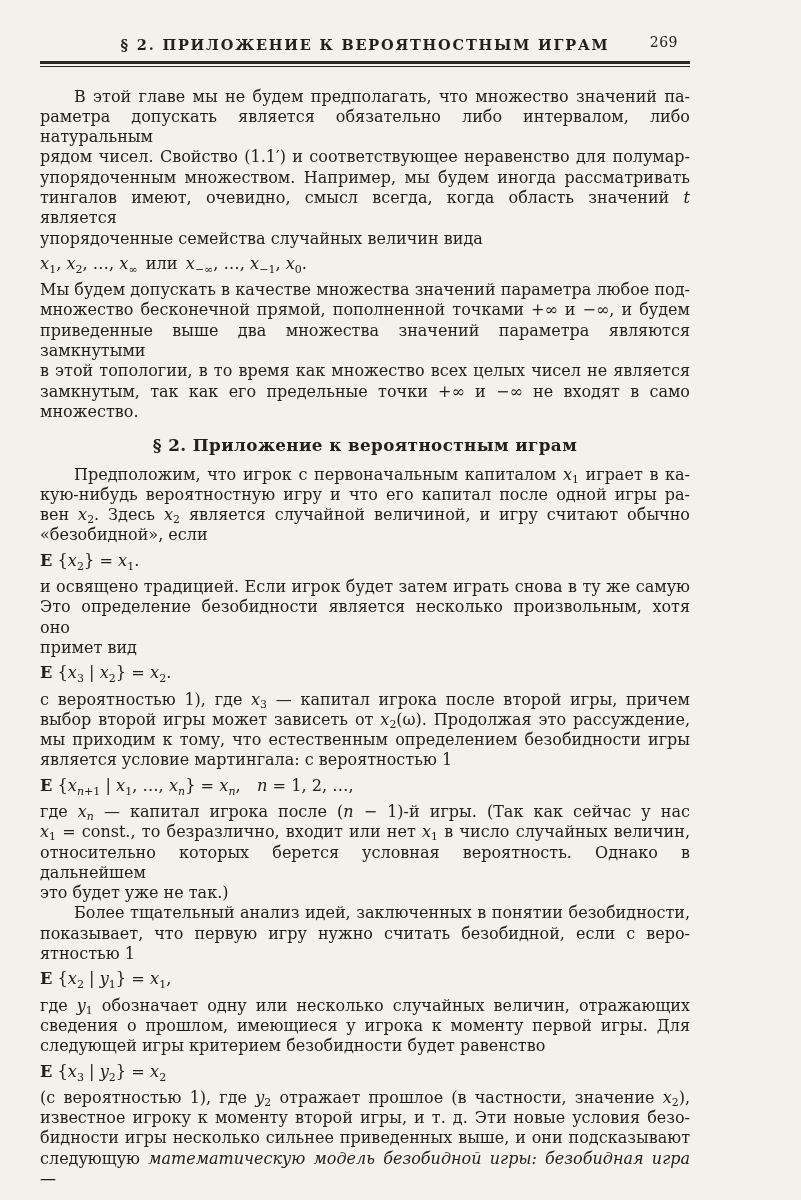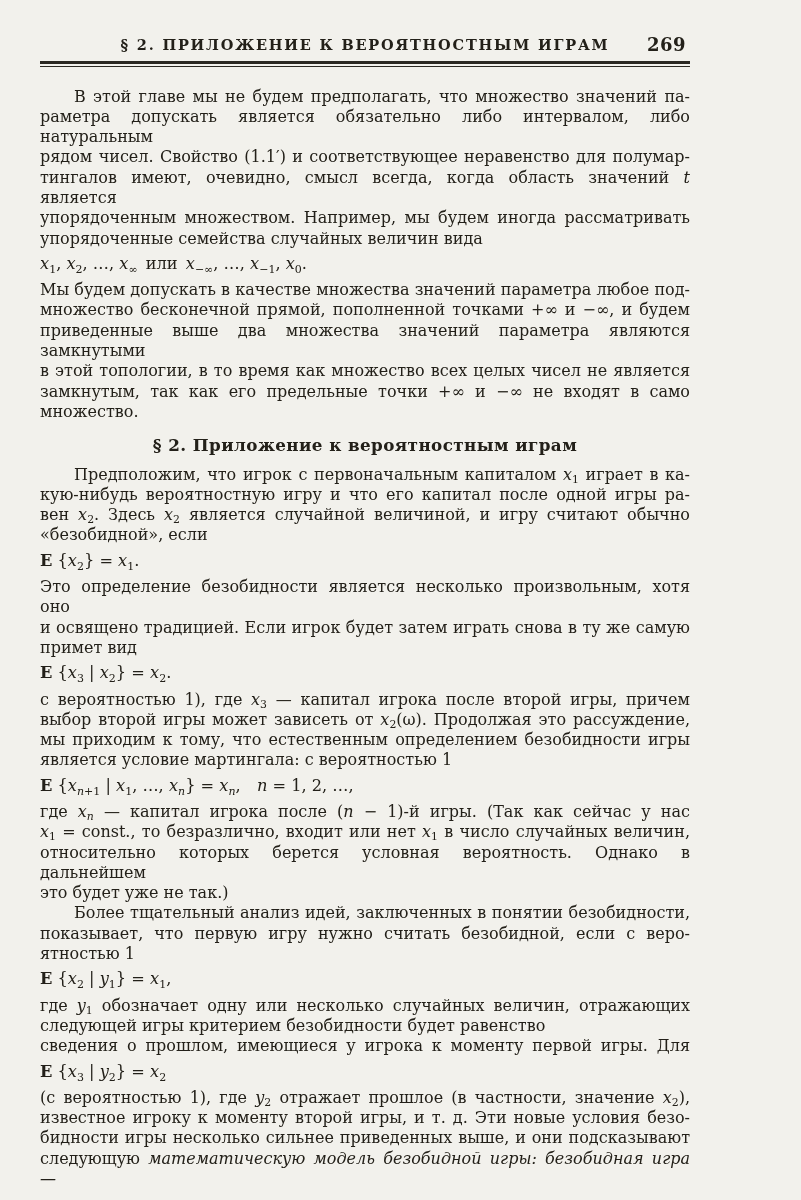--- a/index.html
+++ b/index.html
@@ -11,22 +11,22 @@
     -webkit-font-smoothing:antialiased;
   }
   #page{position:relative;width:801px;height:1200px;overflow:hidden;}
   .column{position:absolute;left:40px;top:36px;width:650px;}
   .running-head{position:relative;height:20px;}
   .running-title{
     text-align:center;font-weight:bold;font-size:14.5px;
     letter-spacing:1.8px;white-space:nowrap;
   }
   .page-number{
-    position:absolute;right:4px;top:-2px;
-    font-size:18px;letter-spacing:0.5px;font-weight:bold;
+    position:absolute;right:12px;top:-2px;
+    font-size:14px;letter-spacing:0.5px;font-weight:normal;
   }
   .rule-thick{height:2.5px;background:#2b2822;margin-top:5px;}
   .rule-thin{height:1px;background:#2b2822;margin-top:2px;}
   .body-text{margin-top:20px;font-size:16px;line-height:20.3px;}
   .para{margin:0;}
   .para.indent .line:first-child{text-indent:34px;}
   .line{
     text-align:justify;
     text-align-last:justify;
     white-space:normal;
@@ -54,44 +54,44 @@
       <div class="running-title">§ 2. ПРИЛОЖЕНИЕ К ВЕРОЯТНОСТНЫМ ИГРАМ</div>
       <div class="page-number">269</div>
     </div>
     <div class="rule-thick"></div>
     <div class="rule-thin"></div>
     <div class="body-text" id="content">
         <div class="para indent">
           <div class="line">В этой главе мы не будем предполагать, что множество значений па-</div>
           <div class="line">раметра допускать является обязательно либо интервалом, либо натуральным</div>
           <div class="line">рядом чисел. Свойство (1.1′) и соответствующее неравенство для полумар-</div>
+          <div class="line">упорядоченным множеством. Например, мы будем иногда рассматривать</div>
           <div class="line">тингалов имеют, очевидно, смысл всегда, когда область значений <i>t</i> является</div>
-          <div class="line">упорядоченным множеством. Например, мы будем иногда рассматривать</div>
           <div class="line end">упорядоченные семейства случайных величин вида</div>
         </div>
         <div class="formula"><i>x</i><sub>1</sub>, <i>x</i><sub>2</sub>, …, <i>x</i><sub>∞</sub> или <i>x</i><sub>−∞</sub>, …, <i>x</i><sub>−1</sub>, <i>x</i><sub>0</sub>.</div>
         <div class="para">
           <div class="line">Мы будем допускать в качестве множества значений параметра любое под-</div>
           <div class="line">множество бесконечной прямой, пополненной точками +∞ и −∞, и будем</div>
           <div class="line">приведенные выше два множества значений параметра являются замкнутыми</div>
           <div class="line">в этой топологии, в то время как множество всех целых чисел не является</div>
           <div class="line">замкнутым, так как его предельные точки +∞ и −∞ не входят в само</div>
           <div class="line end">множество.</div>
         </div>
         <div class="sec-heading">§ 2. Приложение к вероятностным играм</div>
         <div class="para indent">
           <div class="line">Предположим, что игрок с первоначальным капиталом <i>x</i><sub>1</sub> играет в ка-</div>
           <div class="line">кую-нибудь вероятностную игру и что его капитал после одной игры ра-</div>
           <div class="line">вен <i>x</i><sub>2</sub>. Здесь <i>x</i><sub>2</sub> является случайной величиной, и игру считают обычно</div>
           <div class="line end">«безобидной», если</div>
         </div>
         <div class="formula"><b>E</b> {<i>x</i><sub>2</sub>} = <i>x</i><sub>1</sub>.</div>
         <div class="para">
+          <div class="line">и освящено традицией. Если игрок будет затем играть снова в ту же самую</div>
           <div class="line">Это определение безобидности является несколько произвольным, хотя оно</div>
-          <div class="line">и освящено традицией. Если игрок будет затем играть снова в ту же самую</div>
           <div class="line end">примет вид</div>
         </div>
         <div class="formula"><b>E</b> {<i>x</i><sub>3</sub> | <i>x</i><sub>2</sub>} = <i>x</i><sub>2</sub>.</div>
         <div class="para">
           <div class="line">с вероятностью 1), где <i>x</i><sub>3</sub> — капитал игрока после второй игры, причем</div>
           <div class="line">выбор второй игры может зависеть от <i>x</i><sub>2</sub>(ω). Продолжая это рассуждение,</div>
           <div class="line">мы приходим к тому, что естественным определением безобидности игры</div>
           <div class="line end">является условие мартингала: с вероятностью 1</div>
         </div>
         <div class="formula"><b>E</b> {<i>x</i><sub><i>n</i>+1</sub> | <i>x</i><sub>1</sub>, …, <i>x</i><sub><i>n</i></sub>} = <i>x</i><sub><i>n</i></sub>, <i>n</i> = 1, 2, …,</div>
@@ -102,22 +102,22 @@
           <div class="line end">это будет уже не так.)</div>
         </div>
         <div class="para indent">
           <div class="line">Более тщательный анализ идей, заключенных в понятии безобидности,</div>
           <div class="line">показывает, что первую игру нужно считать безобидной, если с веро-</div>
           <div class="line end">ятностью 1</div>
         </div>
         <div class="formula"><b>E</b> {<i>x</i><sub>2</sub> | <i>y</i><sub>1</sub>} = <i>x</i><sub>1</sub>,</div>
         <div class="para">
           <div class="line">где <i>y</i><sub>1</sub> обозначает одну или несколько случайных величин, отражающих</div>
+          <div class="line">сведения о прошлом, имеющиеся у игрока к моменту первой игры. Для</div>
           <div class="line end">следующей игры критерием безобидности будет равенство</div>
-          <div class="line">сведения о прошлом, имеющиеся у игрока к моменту первой игры. Для</div>
         </div>
         <div class="formula"><b>E</b> {<i>x</i><sub>3</sub> | <i>y</i><sub>2</sub>} = <i>x</i><sub>2</sub></div>
         <div class="para">
           <div class="line">(с вероятностью 1), где <i>y</i><sub>2</sub> отражает прошлое (в частности, значение <i>x</i><sub>2</sub>),</div>
           <div class="line">известное игроку к моменту второй игры, и т. д. Эти новые условия безо-</div>
           <div class="line">бидности игры несколько сильнее приведенных выше, и они подсказывают</div>
           <div class="line">следующую <i>математическую модель безобидной игры: безобидная игра —</i></div>
         </div>
       </div>
   </div>

